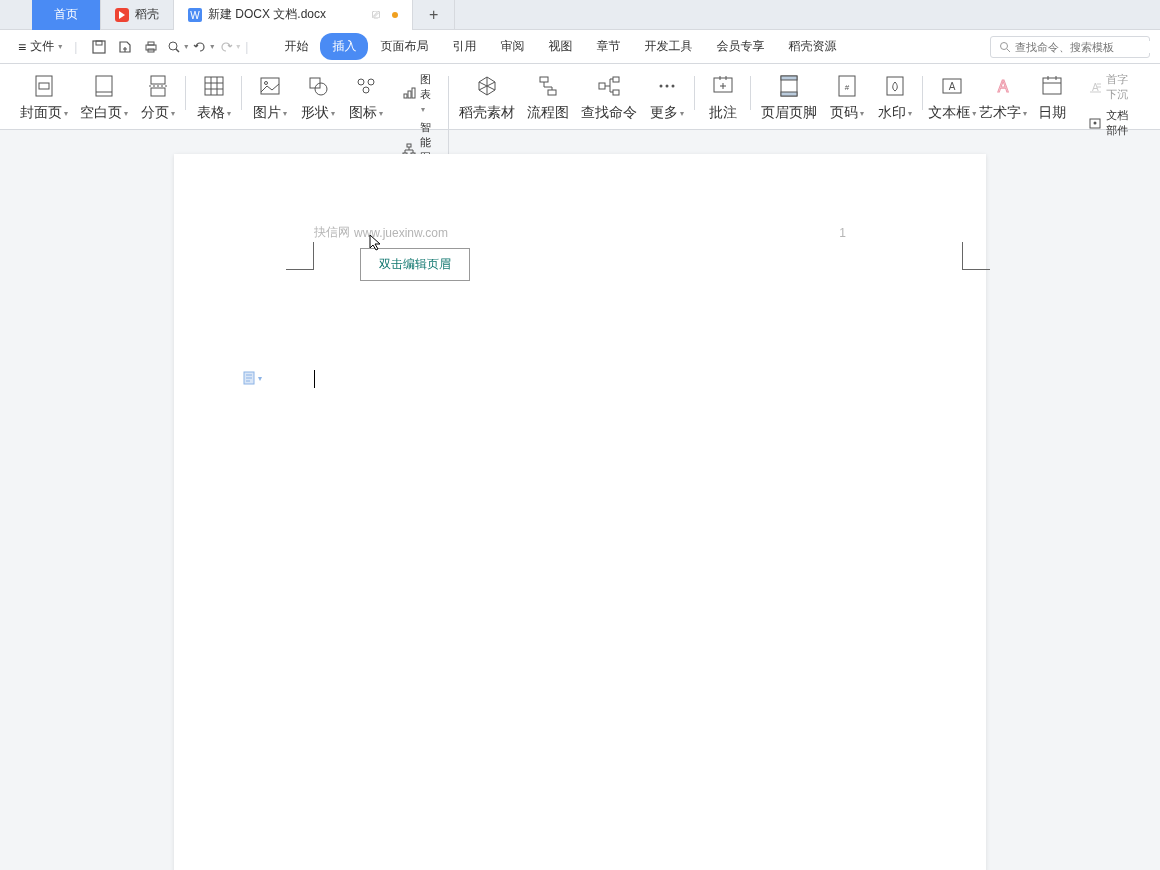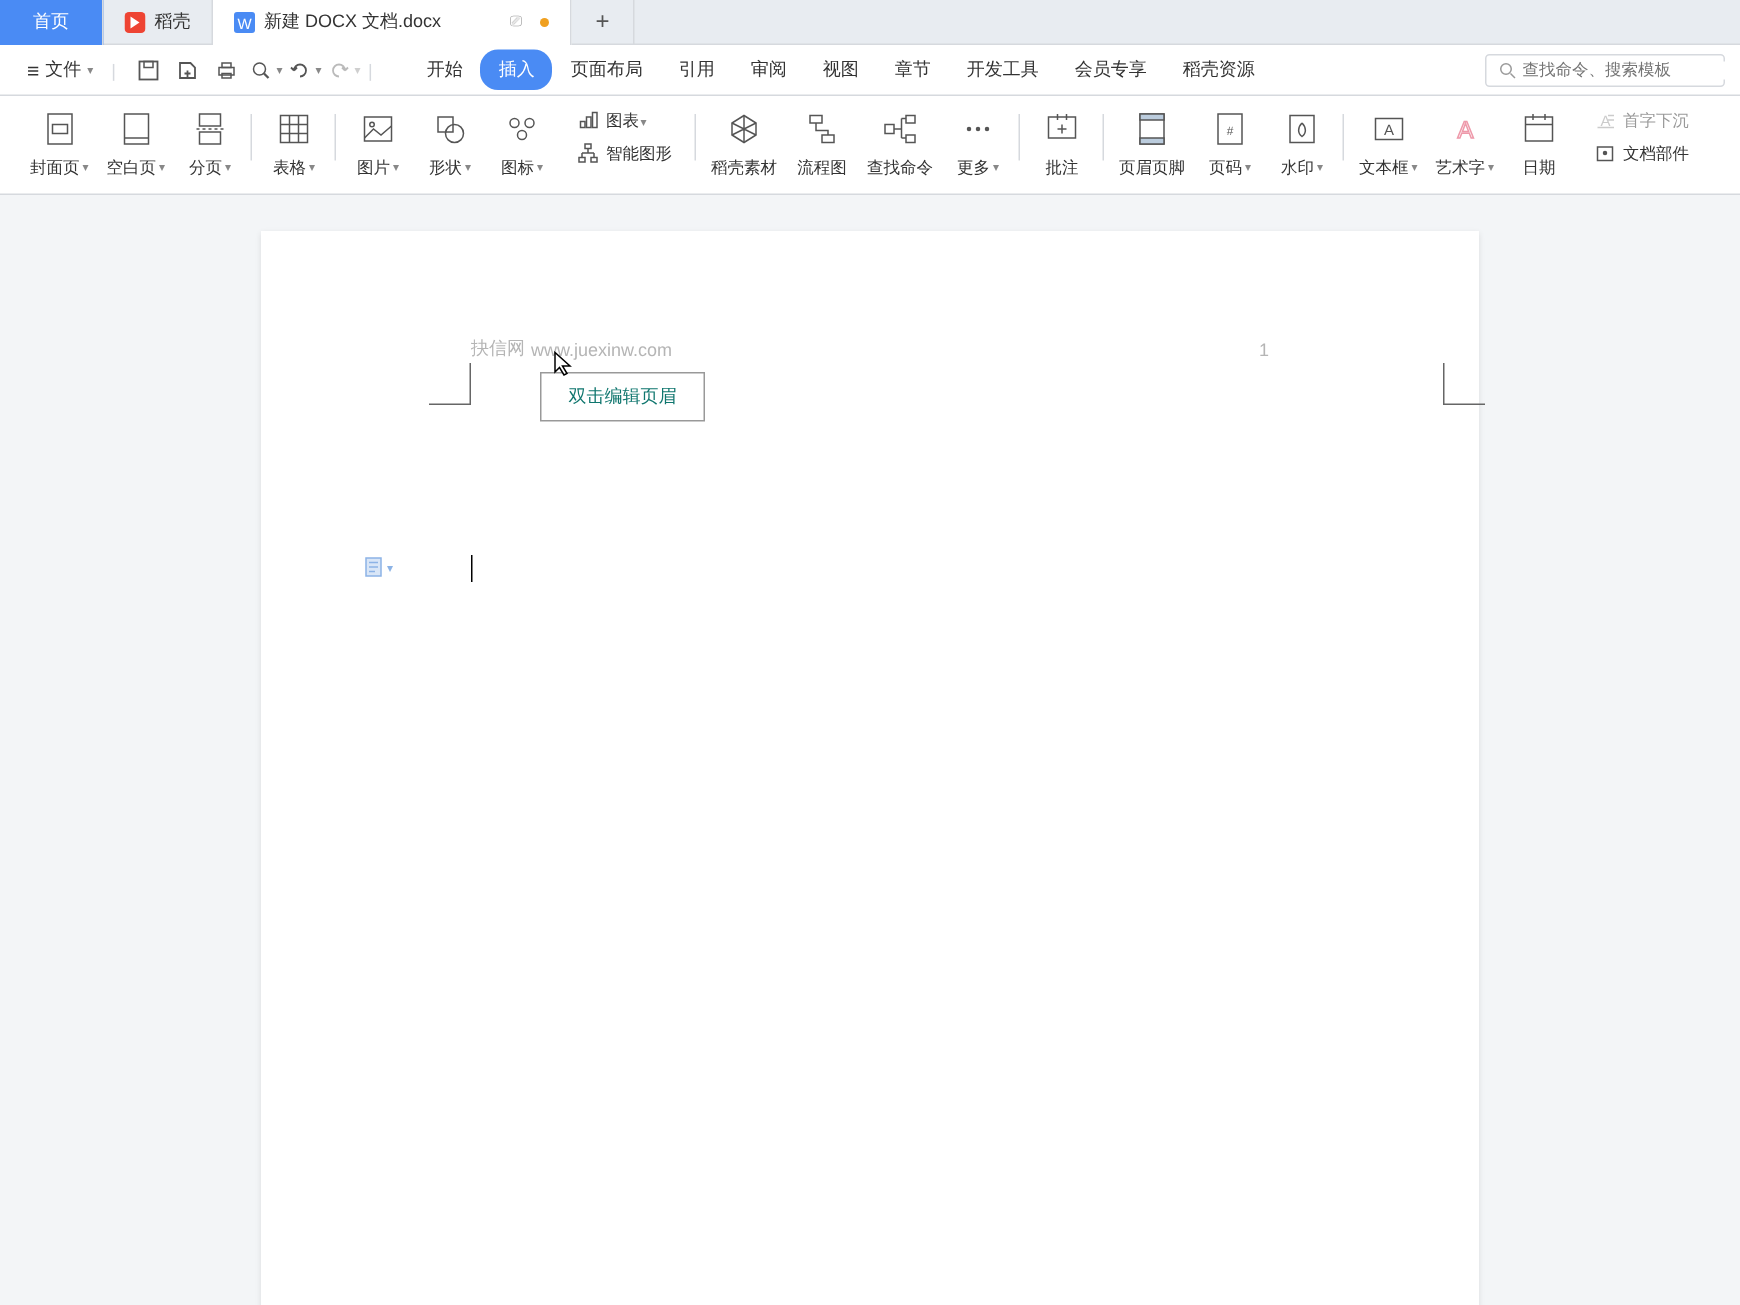--- a/index.html
+++ b/index.html
@@ -1,19 +1,19 @@
 <!DOCTYPE html>
 <html><head>
 <meta charset="utf-8">
 <style>
   * { box-sizing: border-box; margin: 0; padding: 0; }
   body { font-family: "Microsoft YaHei", "PingFang SC", sans-serif; font-size: 12px; color: #333; background: #fff; width: 1160px; height: 870px; overflow: hidden; }
   
   
-  .tab-bar { display: flex; align-items: center; height: 30px; background: #e8ecf1; border-bottom: 1px solid #d6d9de; }
+  .tab-bar { display: flex; align-items: center; height: 30px; background: #e8ecf1; border-bottom: 1px solid #d6d9de; padding-left: 32px; }
   .tab { display: flex; align-items: center; height: 30px; padding: 0 14px; cursor: pointer; gap: 6px; border-right: 1px solid #d6d9de; }
   .tab.home { background: #4a8bf4; color: #fff; padding: 0 22px; }
   .tab.active { background: #fff; }
   .tab-icon { width: 14px; height: 14px; display: inline-flex; align-items: center; justify-content: center; }
   .tab .dot-indicator { width: 6px; height: 6px; border-radius: 50%; background: #f0a020; margin-left: 6px; }
   .tab .monitor-icon { color: #999; font-size: 10px; }
   .tab.add { padding: 0 16px; font-size: 16px; color: #555; }
   
   
   .menu-bar { display: flex; align-items: center; height: 34px; background: #fff; border-bottom: 1px solid #d6d9de; padding: 0 10px; gap: 0; }
@@ -29,21 +29,21 @@
   .search-bar input { border: none; outline: none; font-size: 11px; flex: 1; }
   
   
   .ribbon { display: flex; align-items: flex-start; height: 66px; background: #fff; border-bottom: 1px solid #d6d9de; padding: 6px 10px 0; }
   .ribbon-group { display: flex; align-items: flex-start; gap: 8px; padding: 0 8px; position: relative; }
   .ribbon-group::after { content: ""; position: absolute; right: 0; top: 6px; bottom: 14px; width: 1px; background: #d6d9de; }
   .ribbon-group.no-sep::after { display: none; }
   .ribbon-vgroup { display: flex; flex-direction: column; gap: 2px; padding: 0 4px;}
   .ribbon-btn { display: flex; flex-direction: column; align-items: center; gap: 4px; cursor: pointer; padding: 2px; min-width: 40px; }
   .ribbon-btn .rb-icon { width: 28px; height: 28px; display: flex; align-items: center; justify-content: center; color: #555; }
-  .ribbon-btn .rb-label { font-size: 11px; color: #333; white-space: nowrap; display: flex; align-items: center; gap: 1px; }
+  .ribbon-btn .rb-label { font-size: 14px; color: #333; white-space: nowrap; display: flex; align-items: center; gap: 1px; }
   .dd-small::after { content: "▾"; font-size: 8px; margin-left: 1px; color: #888; }
   .ribbon-row { display: flex; align-items: center; gap: 4px; cursor: pointer; padding: 2px 4px; font-size: 11px; }
   .ribbon-row .rb-small-icon { width: 16px; height: 16px; display: flex; align-items: center; justify-content: center; color: #555; }
   
   
   .workspace { display: flex; height: calc(870px - 30px - 34px - 66px); background: #f3f5f7; flex-direction: column; }
   .side-panel { width: 322px; background: #fff; border-right: 1px solid #d6d9de; }
   .doc-container { flex: 1; display: flex; justify-content: center; padding-top: 24px; overflow: hidden; position: relative;}
   .page { width: 812px; min-height: 1100px; background: #fff; box-shadow: 0 1px 4px rgba(0,0,0,0.1); padding: 78px 130px; position: relative; }
   .header-area { position: absolute; top: 70px; left: 140px; right: 140px; display: flex; align-items: center; font-size: 12px; color: #b5b5b5; }

